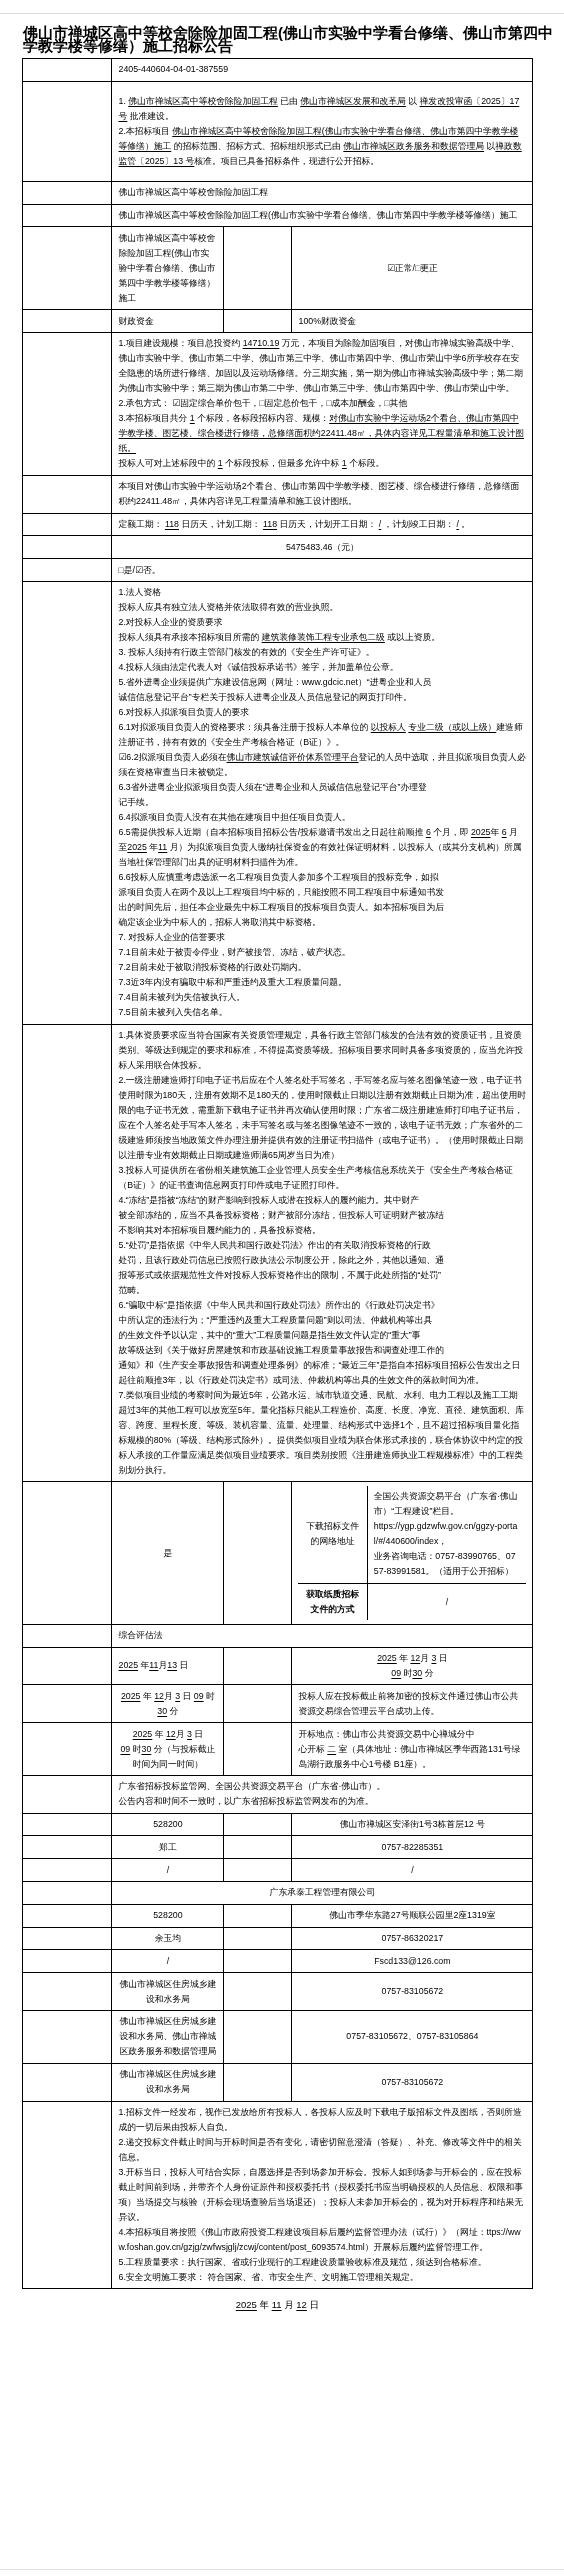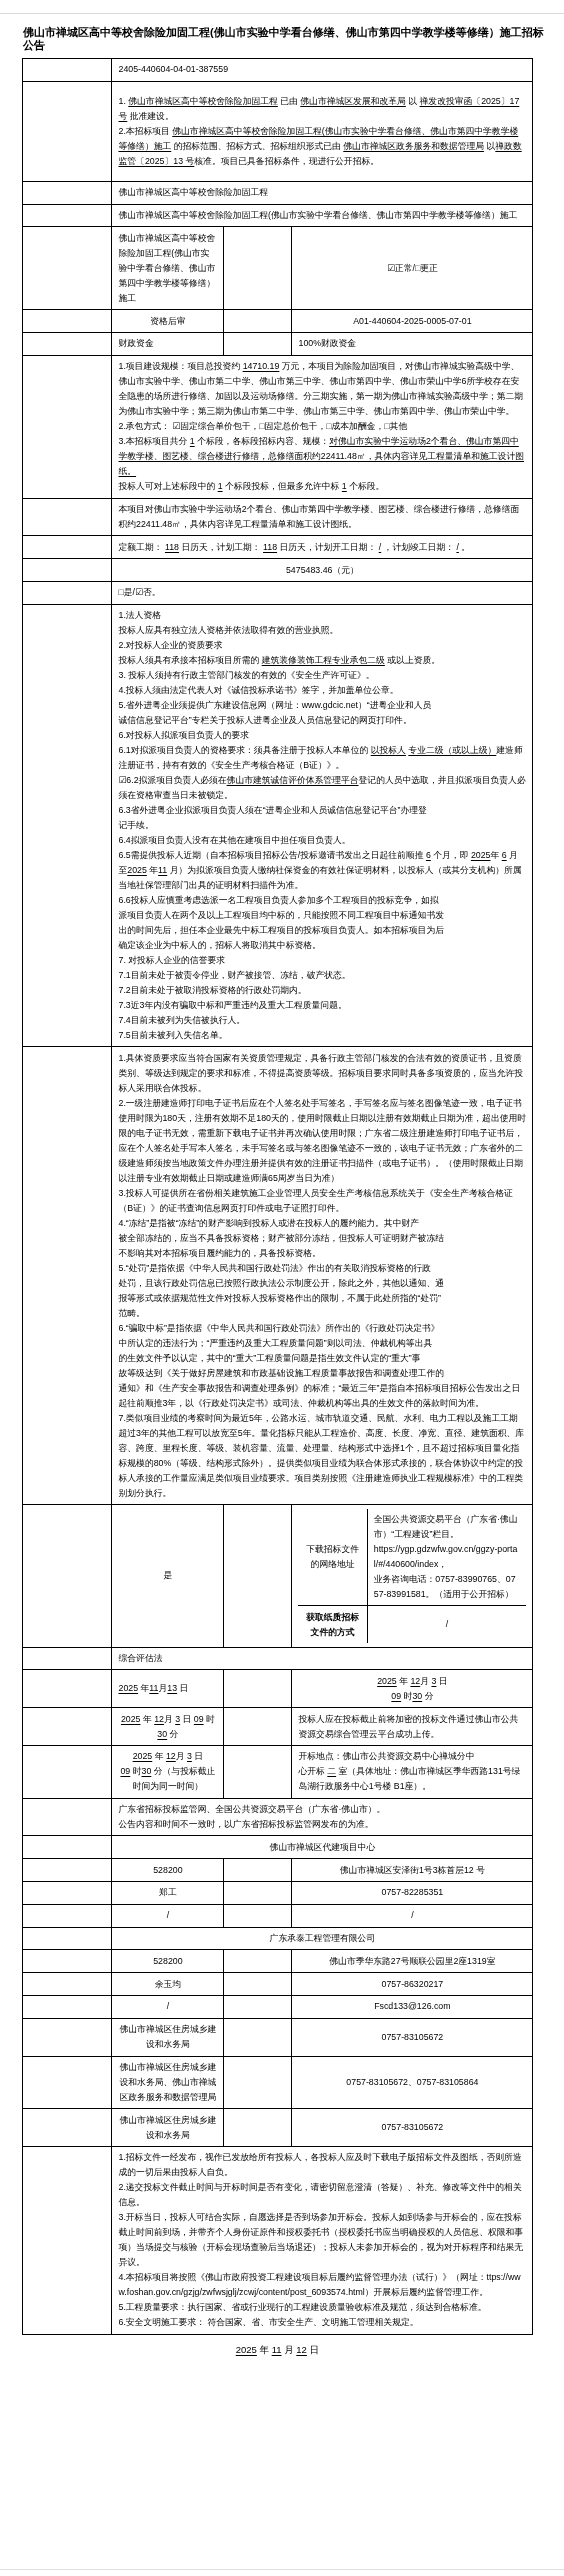--- a/index.html
+++ b/index.html
@@ -3,21 +3,21 @@
 <meta charset="utf-8">
 <style>
   html,body{margin:0;padding:0;}
   body{
     width:564px;height:2576px;position:relative;overflow:hidden;
     background:#ffffff;color:#000000;
     font-family:"Liberation Sans","DejaVu Sans",sans-serif;
   }
   .top-rule{height:13px;border-bottom:0.7px solid #dcdcdc;}
   .page-title{
-    font-size:11px;font-weight:bold;line-height:13.6px;
+    font-size:15px;font-weight:bold;line-height:13.6px;
     margin:11.5px 9.5px 5.4px 23px;letter-spacing:0;
   }
   table.doc{
     margin-left:22.4px;width:510px;
     border-collapse:collapse;table-layout:fixed;
     border:1.4px solid #000;
   }
   table.doc td{
     border:0.7px solid #000;
     font-size:8.8px;line-height:15px;
@@ -82,30 +82,20 @@
         </td>
       </tr>
       <tr>
         <td class="lb"></td>
         <td>
           <div class="line">佛山市禅城区高中等校舍除险加固工程(佛山市实验中学看台修缮、佛山市第四中学教学楼等修缮）施工</div>
         </td>
         <td class="lb"></td>
         <td class="ctr">
           <div class="line">☑正常/□更正</div>
-        </td>
-      </tr>
-      <tr>
-        <td class="lb"></td>
-        <td class="ctr">
-          <div class="line">资格后审</div>
-        </td>
-        <td class="lb"></td>
-        <td class="ctr">
-          <div class="line">A01-440604-2025-0005-07-01</div>
         </td>
       </tr>
       <tr>
         <td class="lb"></td>
         <td>
           <div class="line">财政资金</div>
         </td>
         <td class="lb"></td>
         <td>
           <div class="line">100%财政资金</div>
@@ -267,26 +257,20 @@
       </tr>
       <tr>
         <td class="lb"></td>
         <td colspan="3">
           <div class="line">广东省招标投标监管网、全国公共资源交易平台（广东省·佛山市）。</div>
           <div class="line">公告内容和时间不一致时，以广东省招标投标监管网发布的为准。</div>
         </td>
       </tr>
       <tr>
         <td class="lb"></td>
-        <td colspan="3" class="ctr">
-          <div class="line">佛山市禅城区代建项目中心</div>
-        </td>
-      </tr>
-      <tr>
-        <td class="lb"></td>
         <td class="ctr">
           <div class="line">528200</div>
         </td>
         <td class="lb"></td>
         <td class="ctr">
           <div class="line">佛山市禅城区安泽街1号3栋首层12 号</div>
         </td>
       </tr>
       <tr>
         <td class="lb"></td>

